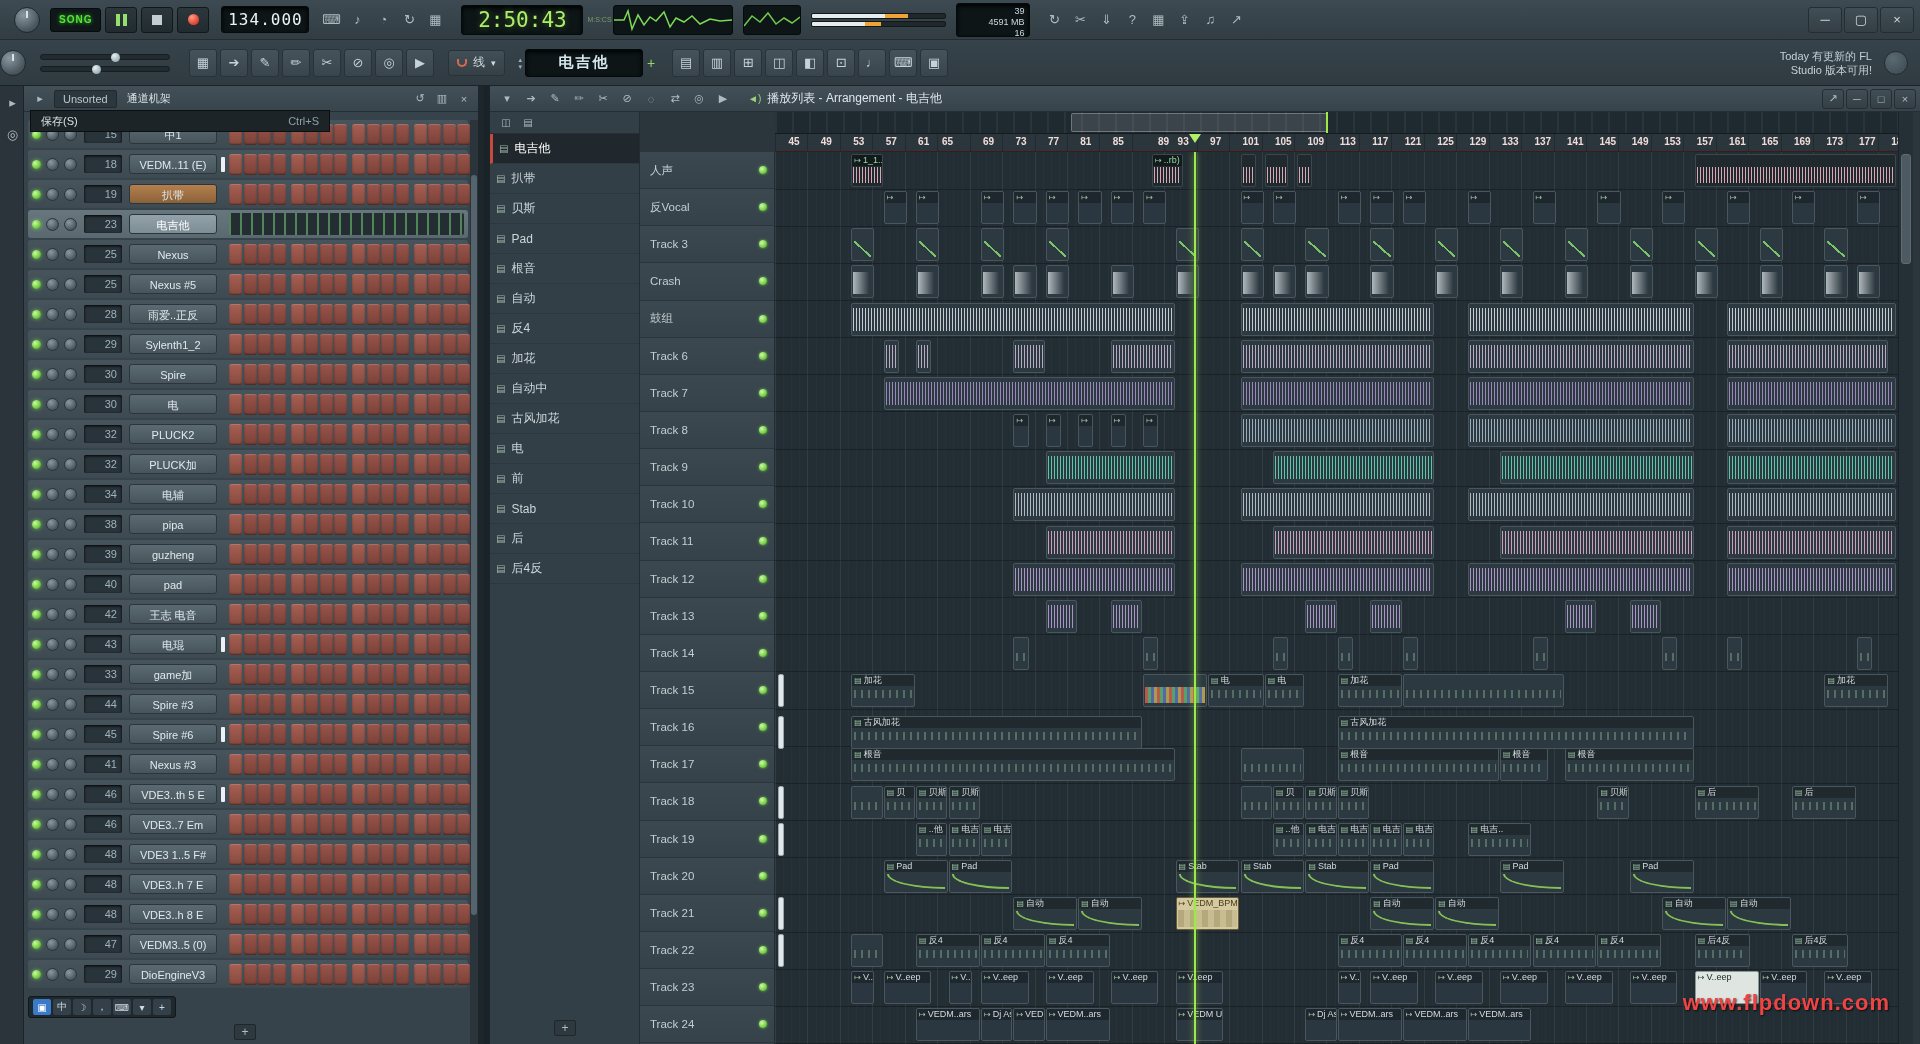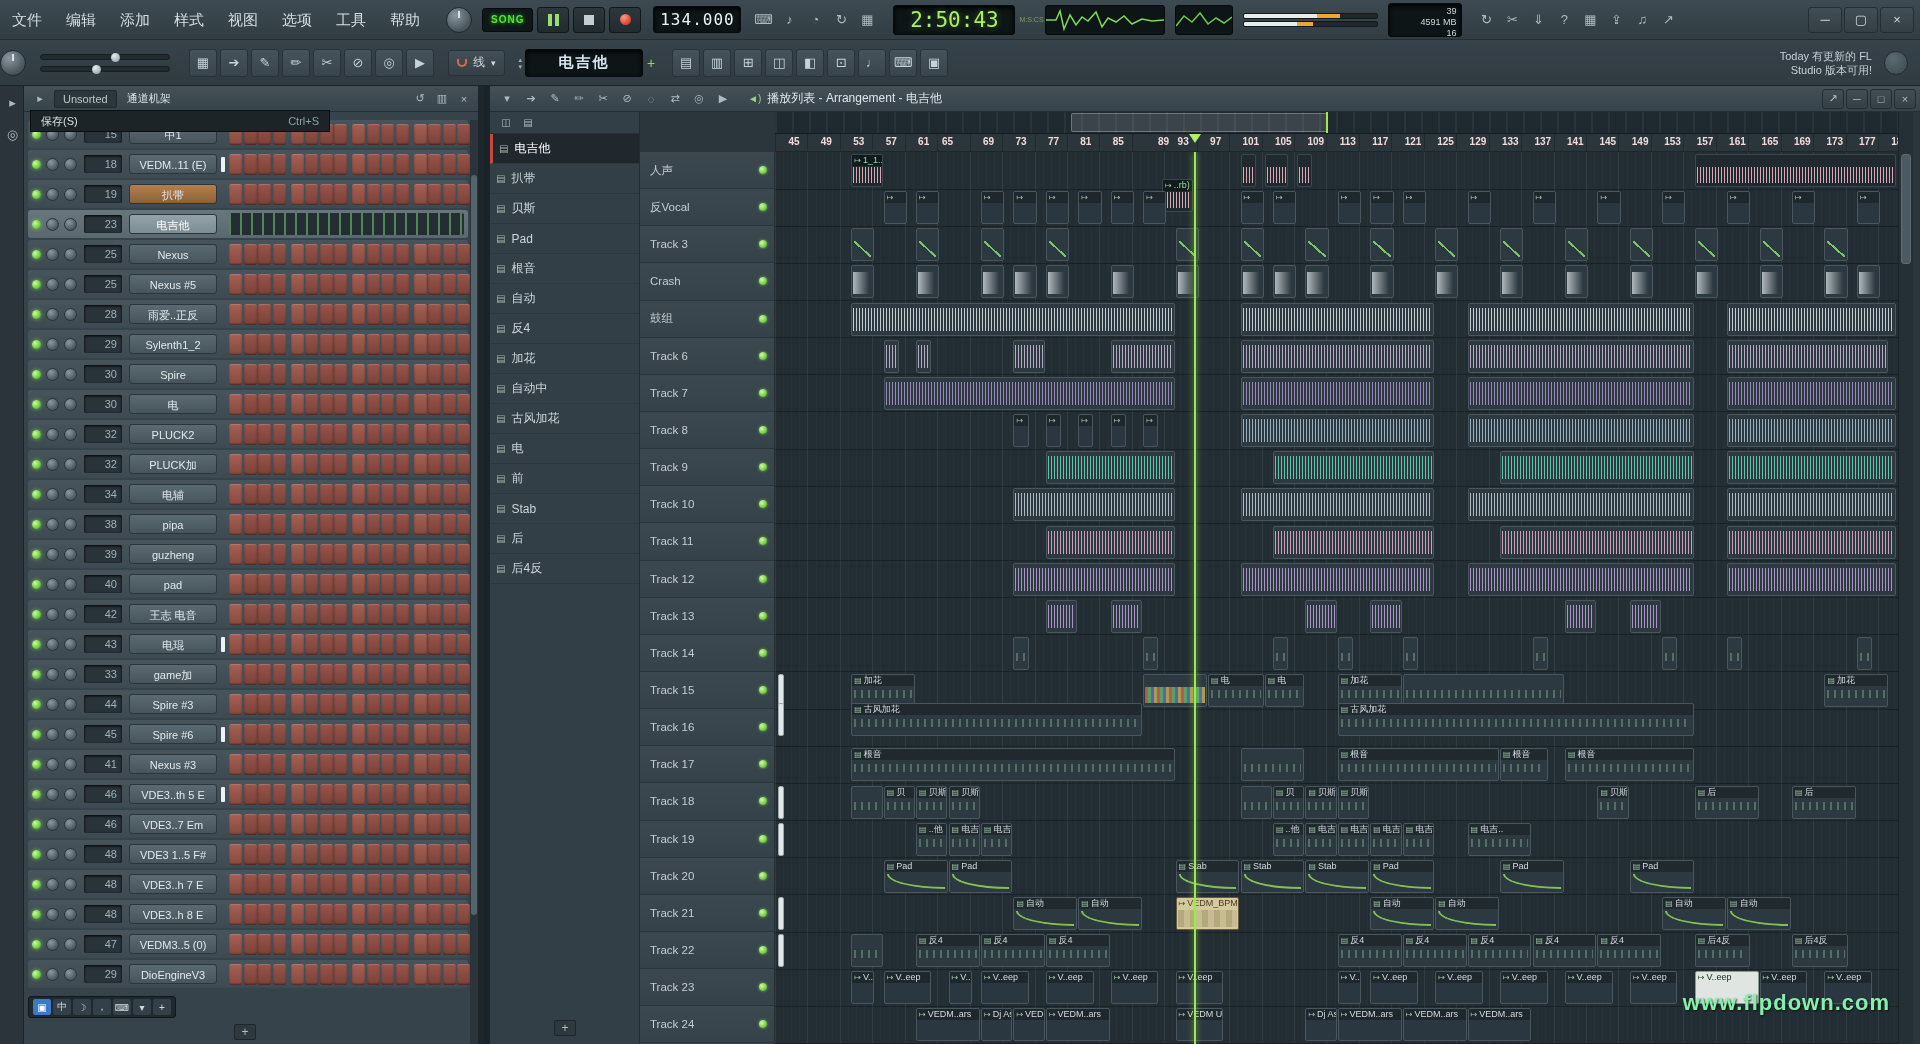--- a/index.html
+++ b/index.html
@@ -163,38 +163,28 @@
 .clip.bpm .ic{color:#473b1e}
 .bsteps{position:absolute;left:1px;right:1px;top:12px;bottom:2px;
   background:repeating-linear-gradient(90deg,#b5a87c 0 6px,#c8bc92 6px 12px)}
 .clip.edge{background:#e2e8ea;border-color:#9aa8b0}
 .clip.sel{background:#dfe5e1;border-color:#8a9a92}
 .clip.sel .lbl{color:#1a2a20;background:rgba(0,0,0,0)}
 .clip.sel .ic{color:#2a4a30}
 #playhead{position:absolute;top:0;bottom:0;width:2px;background:#9fe84a;box-shadow:0 0 6px rgba(160,240,80,.8);z-index:20}
 #pl-vscroll{position:absolute;top:26px;left:1408px;width:15px;bottom:0;background:#242f36;border-left:1px solid #1a2327}
 #pl-vscroll i{position:absolute;left:2px;right:2px;top:42px;height:110px;background:#4d5a62;border-radius:3px;border:1px solid #5d6c74}
-#watermark{position:absolute;right:30px;bottom:28px;font-size:22px;font-weight:bold;color:#86efac;
+#watermark{position:absolute;right:30px;bottom:28px;font-size:22px;font-weight:bold;color:#ef4444;
   text-shadow:1px 1px 2px rgba(0,0,0,.7);letter-spacing:1px;z-index:40}
 svg.osc{display:block}
 </style>
 </head>
 <body>
 
 <div id="row1">
-  <div id="menu-items" style="display:flex">
-      <span class="menu-item">文件</span>
-      <span class="menu-item">编辑</span>
-      <span class="menu-item">添加</span>
-      <span class="menu-item">样式</span>
-      <span class="menu-item">视图</span>
-      <span class="menu-item">选项</span>
-      <span class="menu-item">工具</span>
-      <span class="menu-item">帮助</span>
-    </div>
   <div class="knob" style="margin-left:14px"></div>
   <div class="ledbox">
     <span id="song-led">SONG</span>
   </div>
   <div class="tpbtn">
       <span class="pausebars">
         <i></i>
         <i></i>
       </span>
     </div>
@@ -1278,21 +1268,21 @@
       <span class="rnum" style="left: 1114.3px;">181</span>
     </div>
 
   <div id="clip-area">
     <div id="playhead" style="left: 418.5px;"></div>
   <div class="trk-row" style="top: 0px;">
         <div class="clip audio" style="left: 76.2px; width: 31.4px;">
           <span class="lbl"><span class="ic">↦</span>1_1..Reverb)</span>
           <div class="wv" style="background-image: repeating-linear-gradient(90deg, rgb(226, 174, 188) 0px, rgb(226, 174, 188) 1px, rgba(0, 0, 0, 0) 1px, rgba(0, 0, 0, 0) 3px);"></div>
         </div>
-        <div class="clip audio" style="left: 387px; width: 31.4px; margin-top: 25px;">
+        <div class="clip audio" style="left: 377px; width: 31.4px;">
           <span class="lbl"><span class="ic">↦</span>..rb)</span>
           <div class="wv" style="background-image: repeating-linear-gradient(90deg, rgb(226, 174, 188) 0px, rgb(226, 174, 188) 1px, rgba(0, 0, 0, 0) 1px, rgba(0, 0, 0, 0) 3px);"></div>
         </div>
         <div class="clip audio" style="left: 465.5px; width: 15.2px;">
           <div class="wv" style="background-image: repeating-linear-gradient(90deg, rgb(226, 174, 188) 0px, rgb(226, 174, 188) 1px, rgba(0, 0, 0, 0) 1px, rgba(0, 0, 0, 0) 3px);"></div>
         </div>
         <div class="clip audio" style="left: 489.8px; width: 23.3px;">
           <div class="wv" style="background-image: repeating-linear-gradient(90deg, rgb(226, 174, 188) 0px, rgb(226, 174, 188) 1px, rgba(0, 0, 0, 0) 1px, rgba(0, 0, 0, 0) 3px);"></div>
         </div>
         <div class="clip audio" style="left: 522.3px; width: 15.2px;">
@@ -1649,21 +1639,21 @@
           <span class="lbl"><span class="ic">▤</span>电</span>
         </div>
         <div class="clip pat" style="left: 562.8px; width: 63.9px;">
           <span class="lbl"><span class="ic">▤</span>加花</span>
         </div>
         <div class="clip pat" style="left: 627.7px; width: 161.2px;"></div>
         <div class="clip pat" style="left: 1049.4px; width: 63.9px;">
           <span class="lbl"><span class="ic">▤</span>加花</span>
         </div>
       </div>
-      <div class="trk-row" style="top: 549px;">
+      <div class="trk-row" style="top: 562px;">
         <div class="clip edge" style="left: 3.2px; width: 5.5px;"></div>
         <div class="clip pat" style="left: 76.2px; width: 291px;">
           <span class="lbl"><span class="ic">▤</span>古风加花</span>
         </div>
         <div class="clip pat" style="left: 562.8px; width: 355.8px;">
           <span class="lbl"><span class="ic">▤</span>古风加花</span>
         </div>
       </div>
       <div class="trk-row" style="top: 594.4px;">
         <div class="clip pat" style="left: 76.2px; width: 323.4px;">

